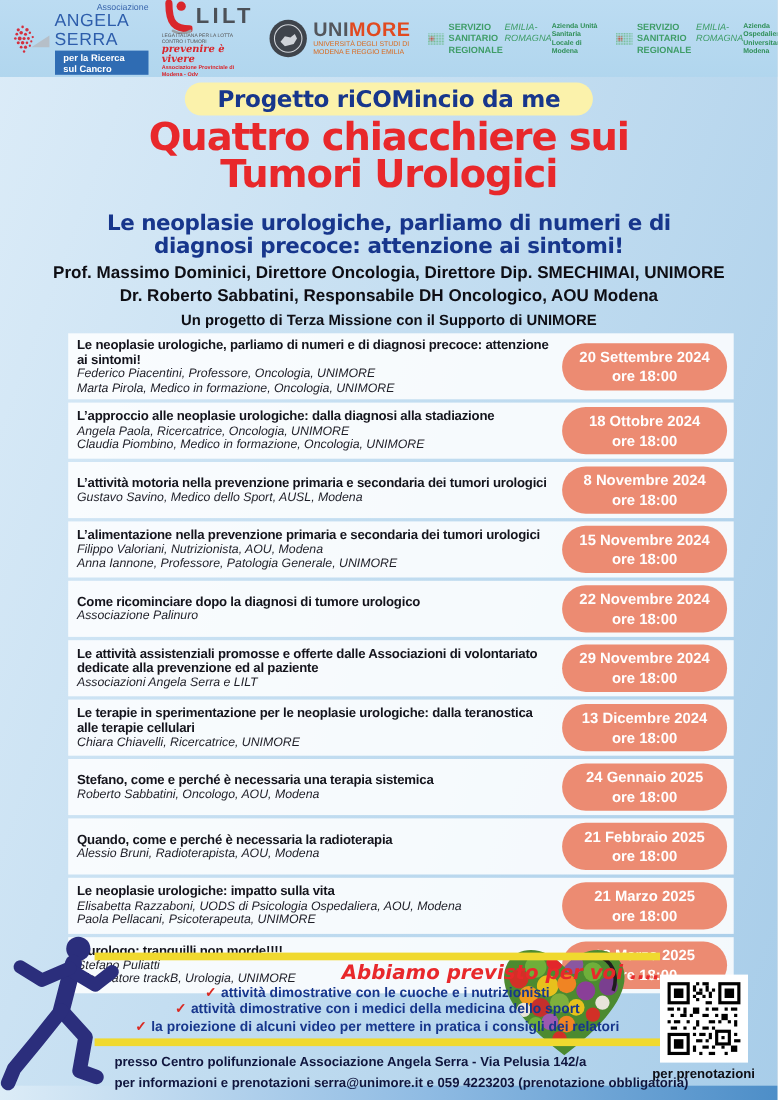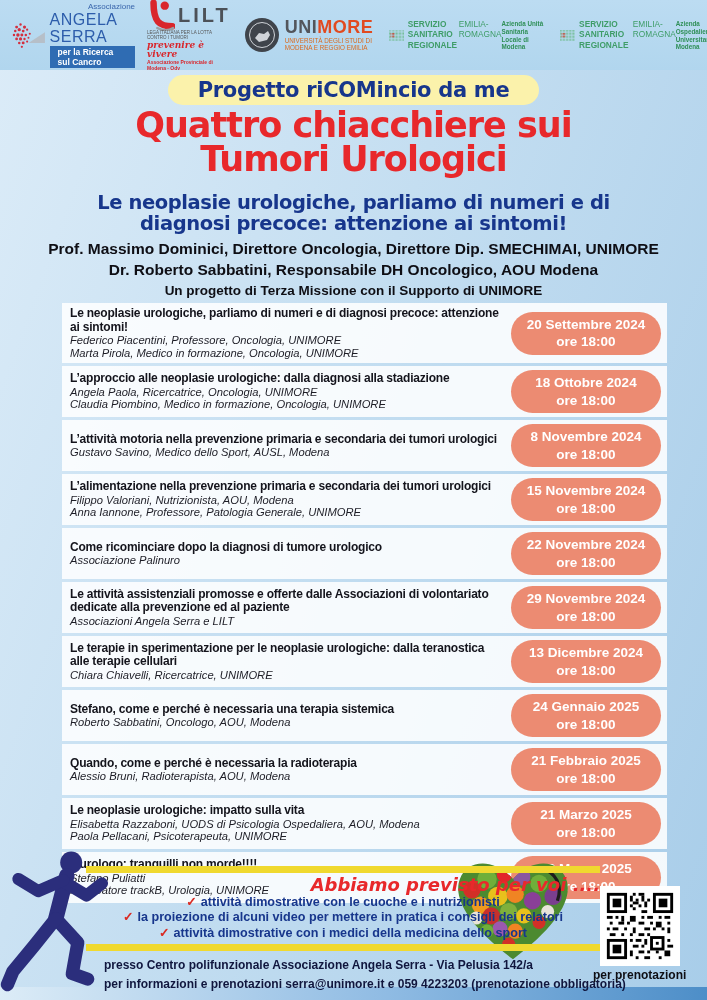--- a/index.html
+++ b/index.html
@@ -21,21 +21,21 @@
   .lilt-name{font-size:20px; color:#4c5158; letter-spacing:3px; font-weight:bold;}
   .lilt-sub{font-size:4.5px; color:#555;}
   .lilt-motto{font-size:9px; color:#d9262c; font-style:italic; font-family:"DejaVu Serif",serif; font-weight:bold;}
   .lilt-assoc{font-size:5px; color:#d9262c; font-weight:bold;}
   .uni-col{display:flex; flex-direction:column; line-height:1.1;}
   .uni-name{font-size:18px; font-weight:bold; letter-spacing:.5px;}
   .uni-gray{color:#53565c;} .uni-orange{color:#e14a20;}
   .uni-sub{font-size:6.3px; color:#d96a1f; width:92px; margin-top:1px;}
   .ssr-col{display:flex; flex-direction:row; line-height:1.25;}
   .ssr-l1{font-size:8.3px; font-weight:bold; color:#3f9d68;}
-  .ssr-l2{font-size:8.3px; color:#3f9d68;}
+  .ssr-l2{font-size:8.3px; color:#3f9d68;font-style:italic;}
   .ssr-l3{font-size:6.3px; font-weight:bold; color:#2f8f57; margin-top:1px;}
   
   .pill{display:block; margin:5px auto 0; width:fit-content; background:#fbf2ab; border-radius:18px;
     padding:3px 30px; font-size:21px; font-weight:bold; color:#17368c;
     font-family:"DejaVu Sans",sans-serif; letter-spacing:-.3px;}
   .main-title{margin:3px auto 16px; text-align:center; color:#e8282b; font-size:35px; line-height:34px;
     font-weight:800; font-family:"DejaVu Sans",sans-serif; letter-spacing:-1px; max-width:500px;}
   .subtitle{margin:5px auto 0; text-align:center; color:#17368c; font-size:19.5px; line-height:21px;
     font-weight:800; max-width:590px; font-family:"DejaVu Sans",sans-serif; letter-spacing:-.4px;}
   .speaker-line{text-align:center; color:#0e0e14; font-size:15.5px; line-height:21px; font-weight:bold;}
@@ -320,24 +320,24 @@
       </div>
     </div>
   </div>
 
   <div class="extras">
     <div class="extras-heading">Abbiamo previsto per voi ....</div>
     <div class="extras-item">
       <span class="check">✓</span><span>attività dimostrative con le cuoche e i nutrizionisti</span>
     </div>
     <div class="extras-item">
+      <span class="check">✓</span><span>attività dimostrative con i medici della medicina dello sport</span>
+    </div>
+    <div class="extras-item">
       <span class="check">✓</span><span>la proiezione di alcuni video per mettere in pratica i consigli dei relatori</span>
-    </div>
-    <div class="extras-item">
-      <span class="check">✓</span><span>attività dimostrative con i medici della medicina dello sport</span>
     </div>
   </div>
 
   <div class="footer">
     <div>presso Centro polifunzionale Associazione Angela Serra - Via Pelusia 142/a</div>
     <div>per informazioni e prenotazioni serra@unimore.it e 059 4223203 (prenotazione obbligatoria)</div>
   </div>
 
   <div class="qr-wrap">
     <div class="qr-box">

